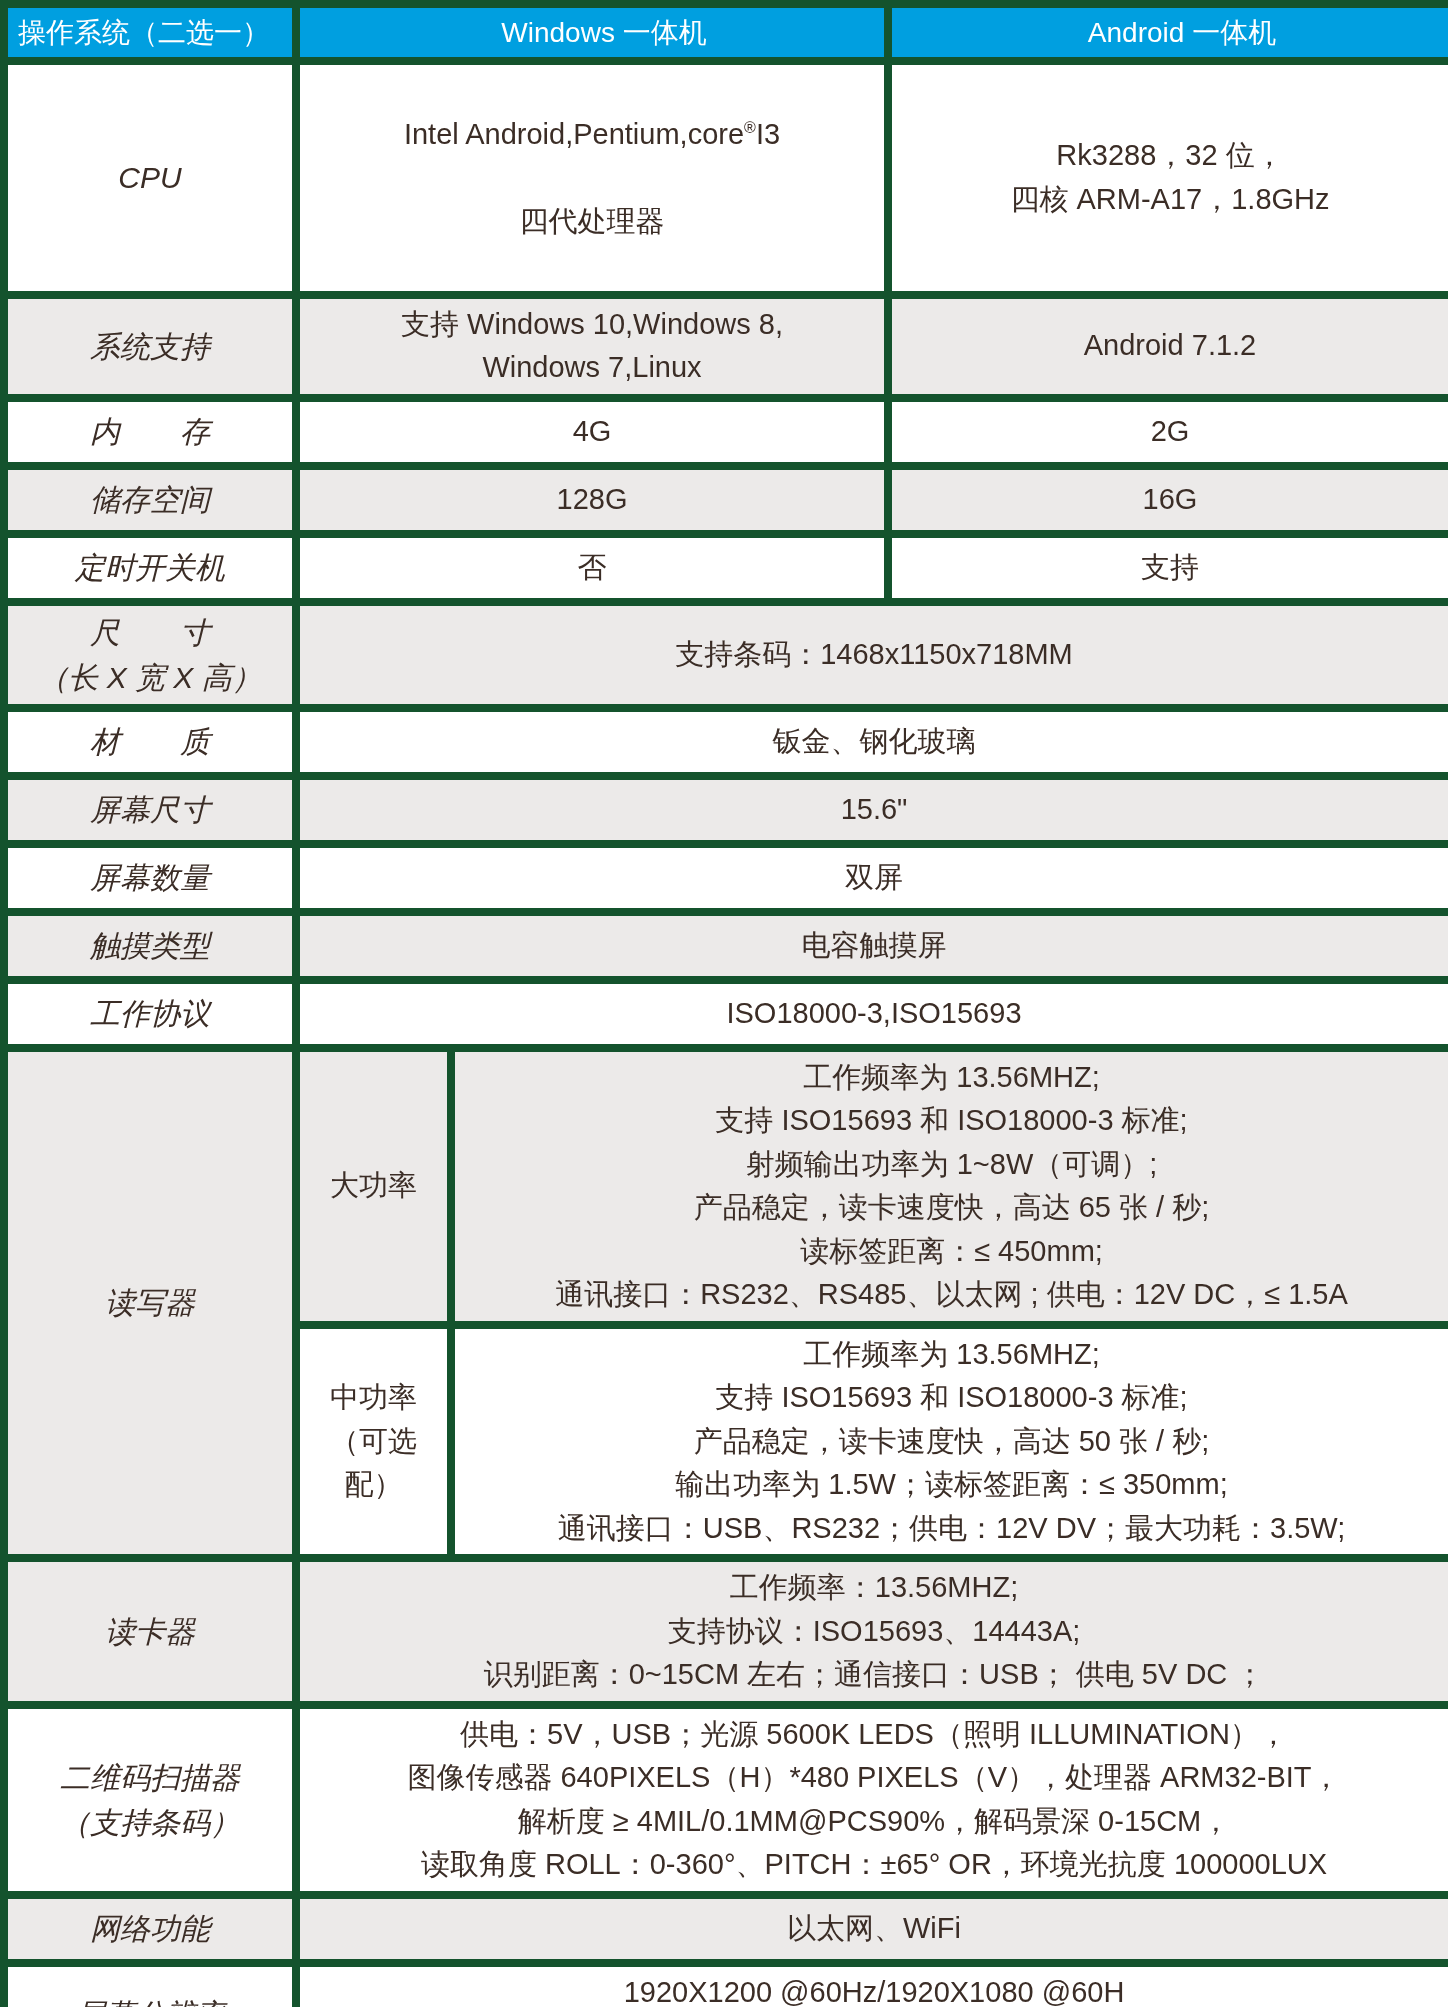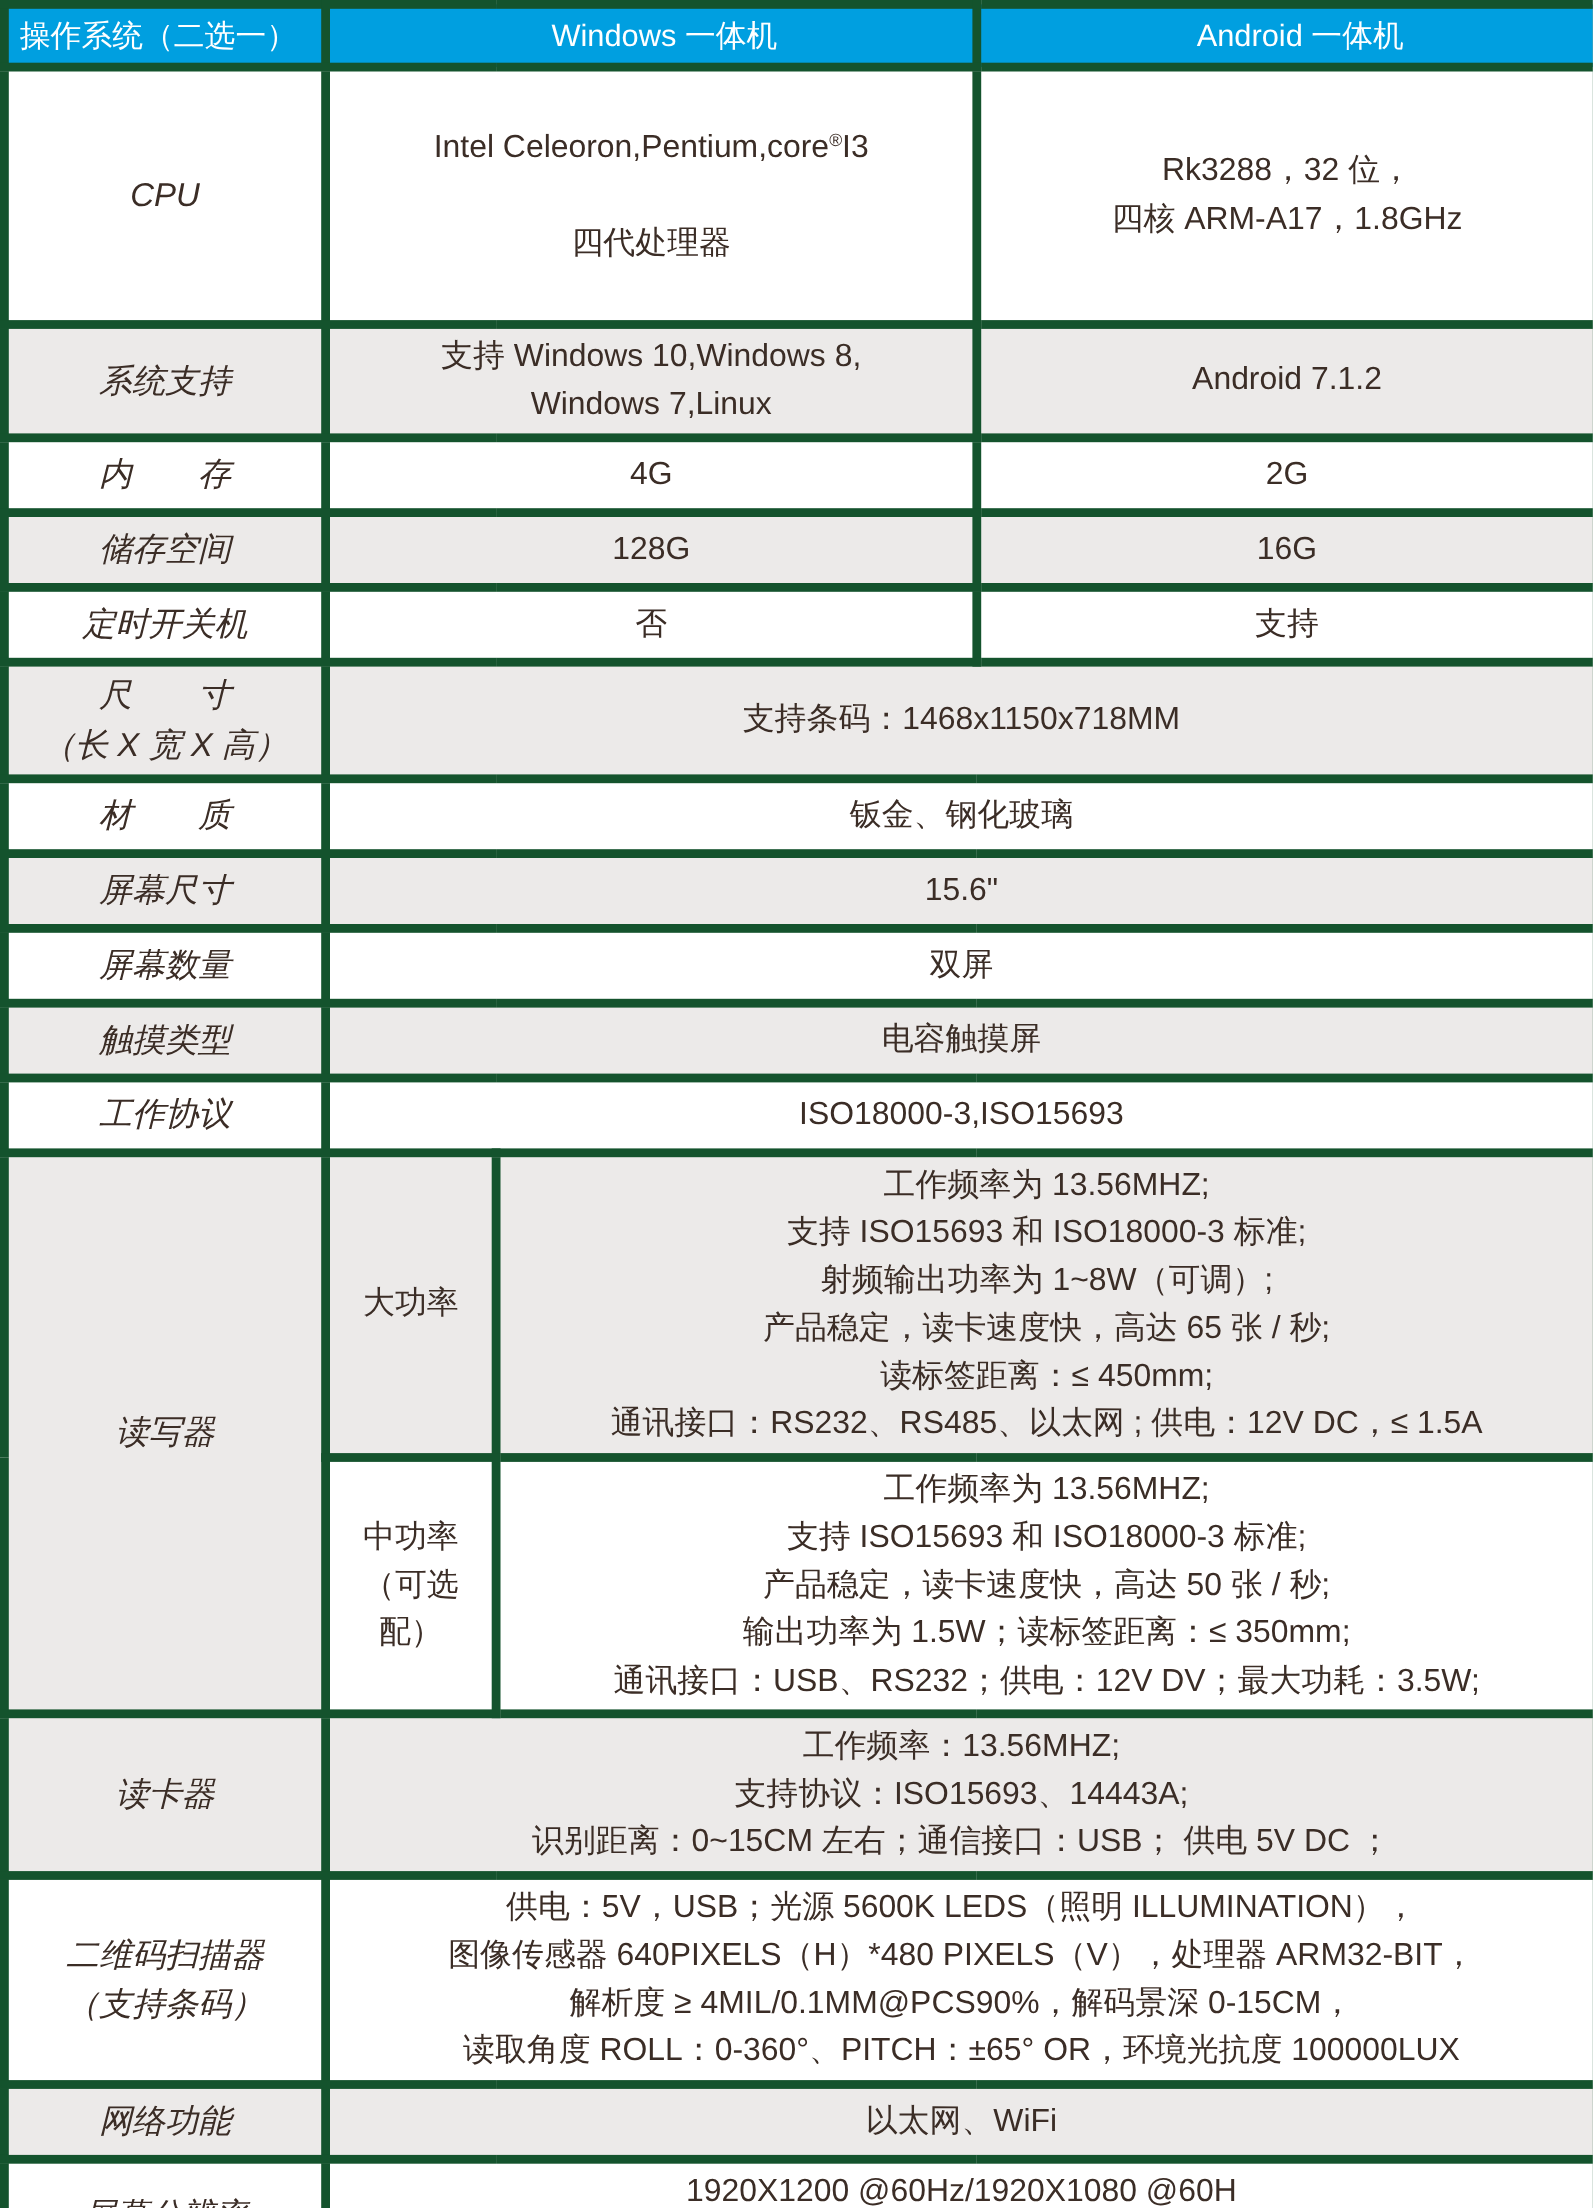--- a/index.html
+++ b/index.html
@@ -63,21 +63,21 @@
   <tbody>
       <tr class="hdr h57">
     <th class="os">操作系统（二选一）</th>
     <th colspan="2">Windows 一体机</th>
     <th>Android 一体机</th>
   </tr>
 
   <tr class="white h80">
     <td class="lbl">CPU</td>
     <td colspan="2">
-      <div><span>Intel Celeoron,Pentium,core</span><sup class="reg">®</sup><span>I3</span></div>
+      <div><span>Intel Android,Pentium,core</span><sup class="reg">®</sup><span>I3</span></div>
       <div>四代处理器</div>
     </td>
     <td>Rk3288，32 位，
 四核 ARM-A17，1.8GHz</td>
   </tr>
 
   <tr class="gray h80">
     <td class="lbl">系统支持</td>
     <td colspan="2">支持 Windows 10,Windows 8,
 Windows 7,Linux</td>

